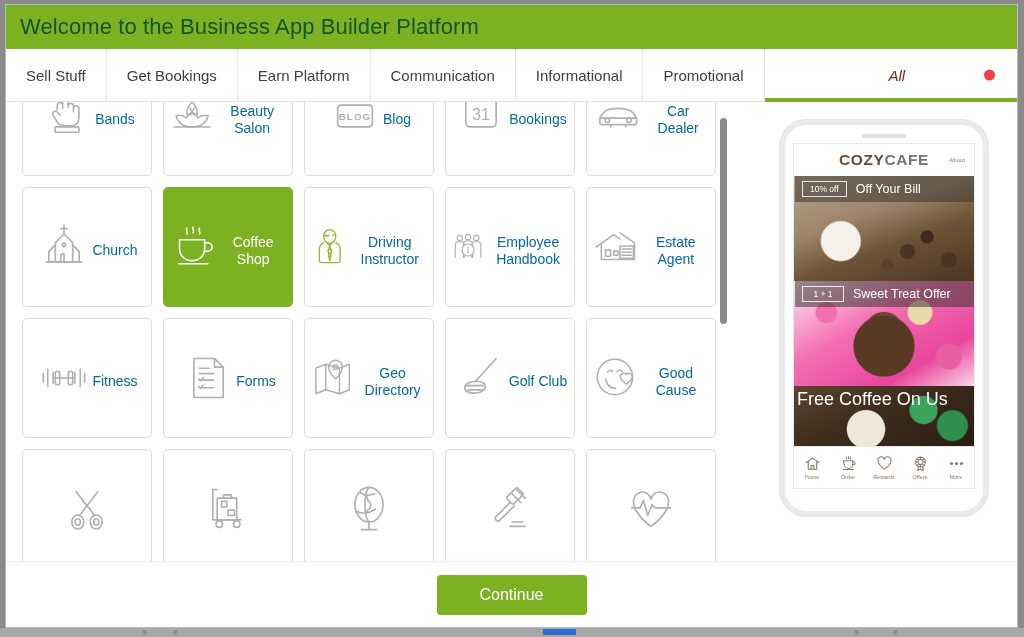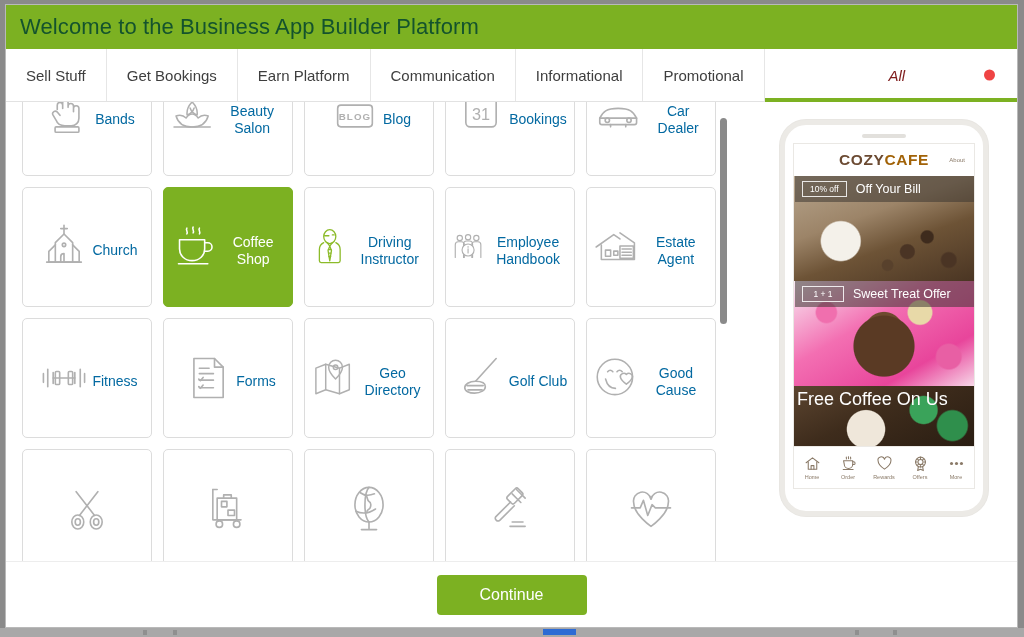--- a/index.html
+++ b/index.html
@@ -156,21 +156,21 @@
   }
   .ph-head {
     flex: 0 0 32px;
     display: flex; align-items: center; justify-content: center;
     position: relative; background: #fff;
   }
   .ph-logo {
     font-size: 15.5px; font-weight: bold; letter-spacing: .6px;
   }
   .ph-logo .c1 { color: #6b4a32; }
-  .ph-logo .c2 { color: #a16207; }
+  .ph-logo .c2 { color: #737373; }
   .ph-about {
     position: absolute; right: 9px; top: 50%;
     transform: translateY(-50%);
     font-size: 6px; color: #8a7a68;
   }
   .card { position: relative; overflow: hidden; }
   .card .bar {
     position: absolute; top: 0; left: 1px; right: 0;
     height: 26px;
     background: rgba(60,55,50,.55);

